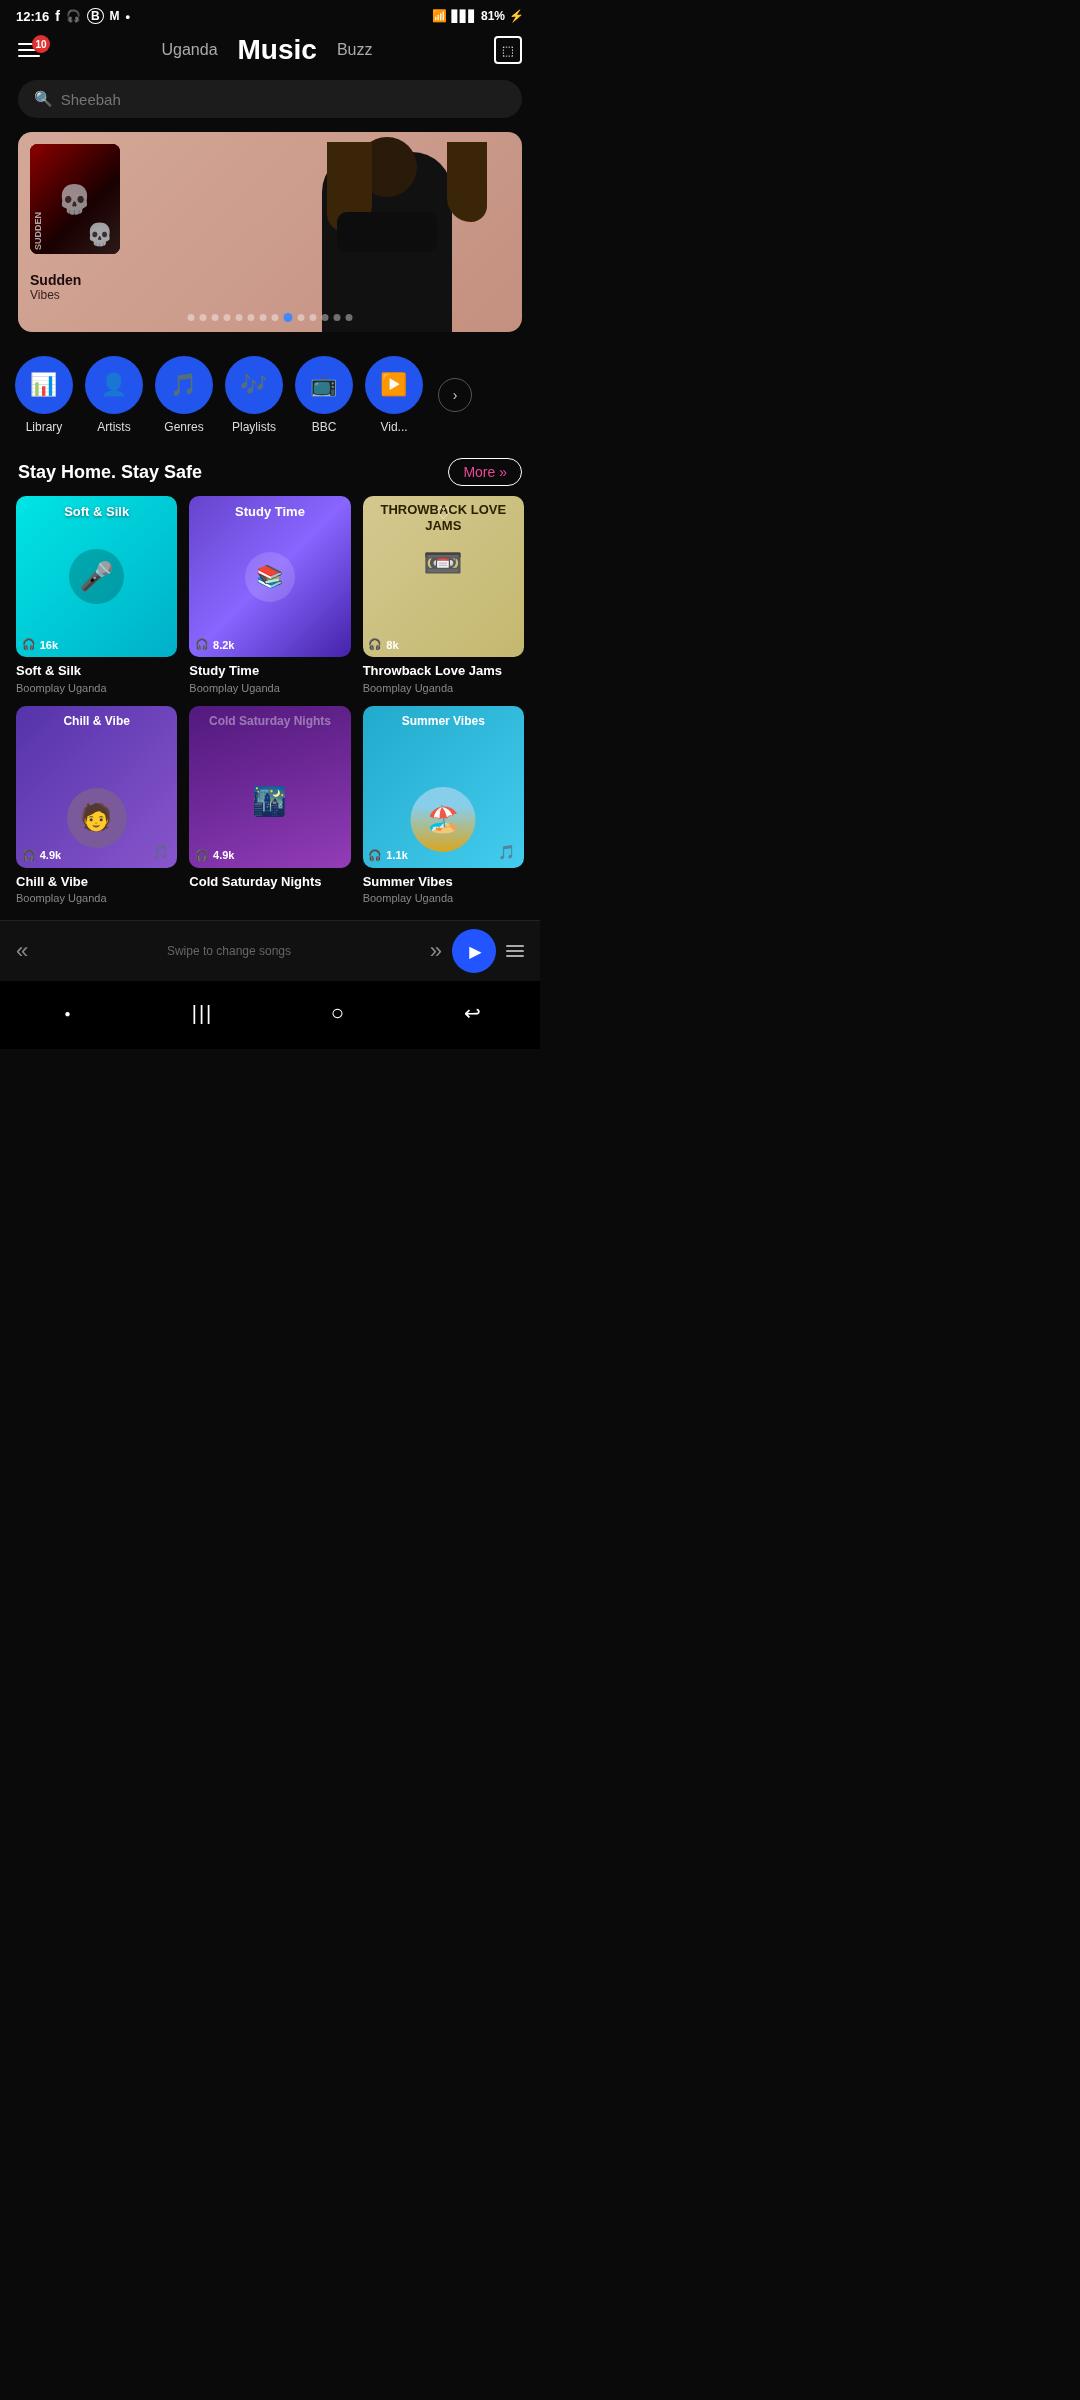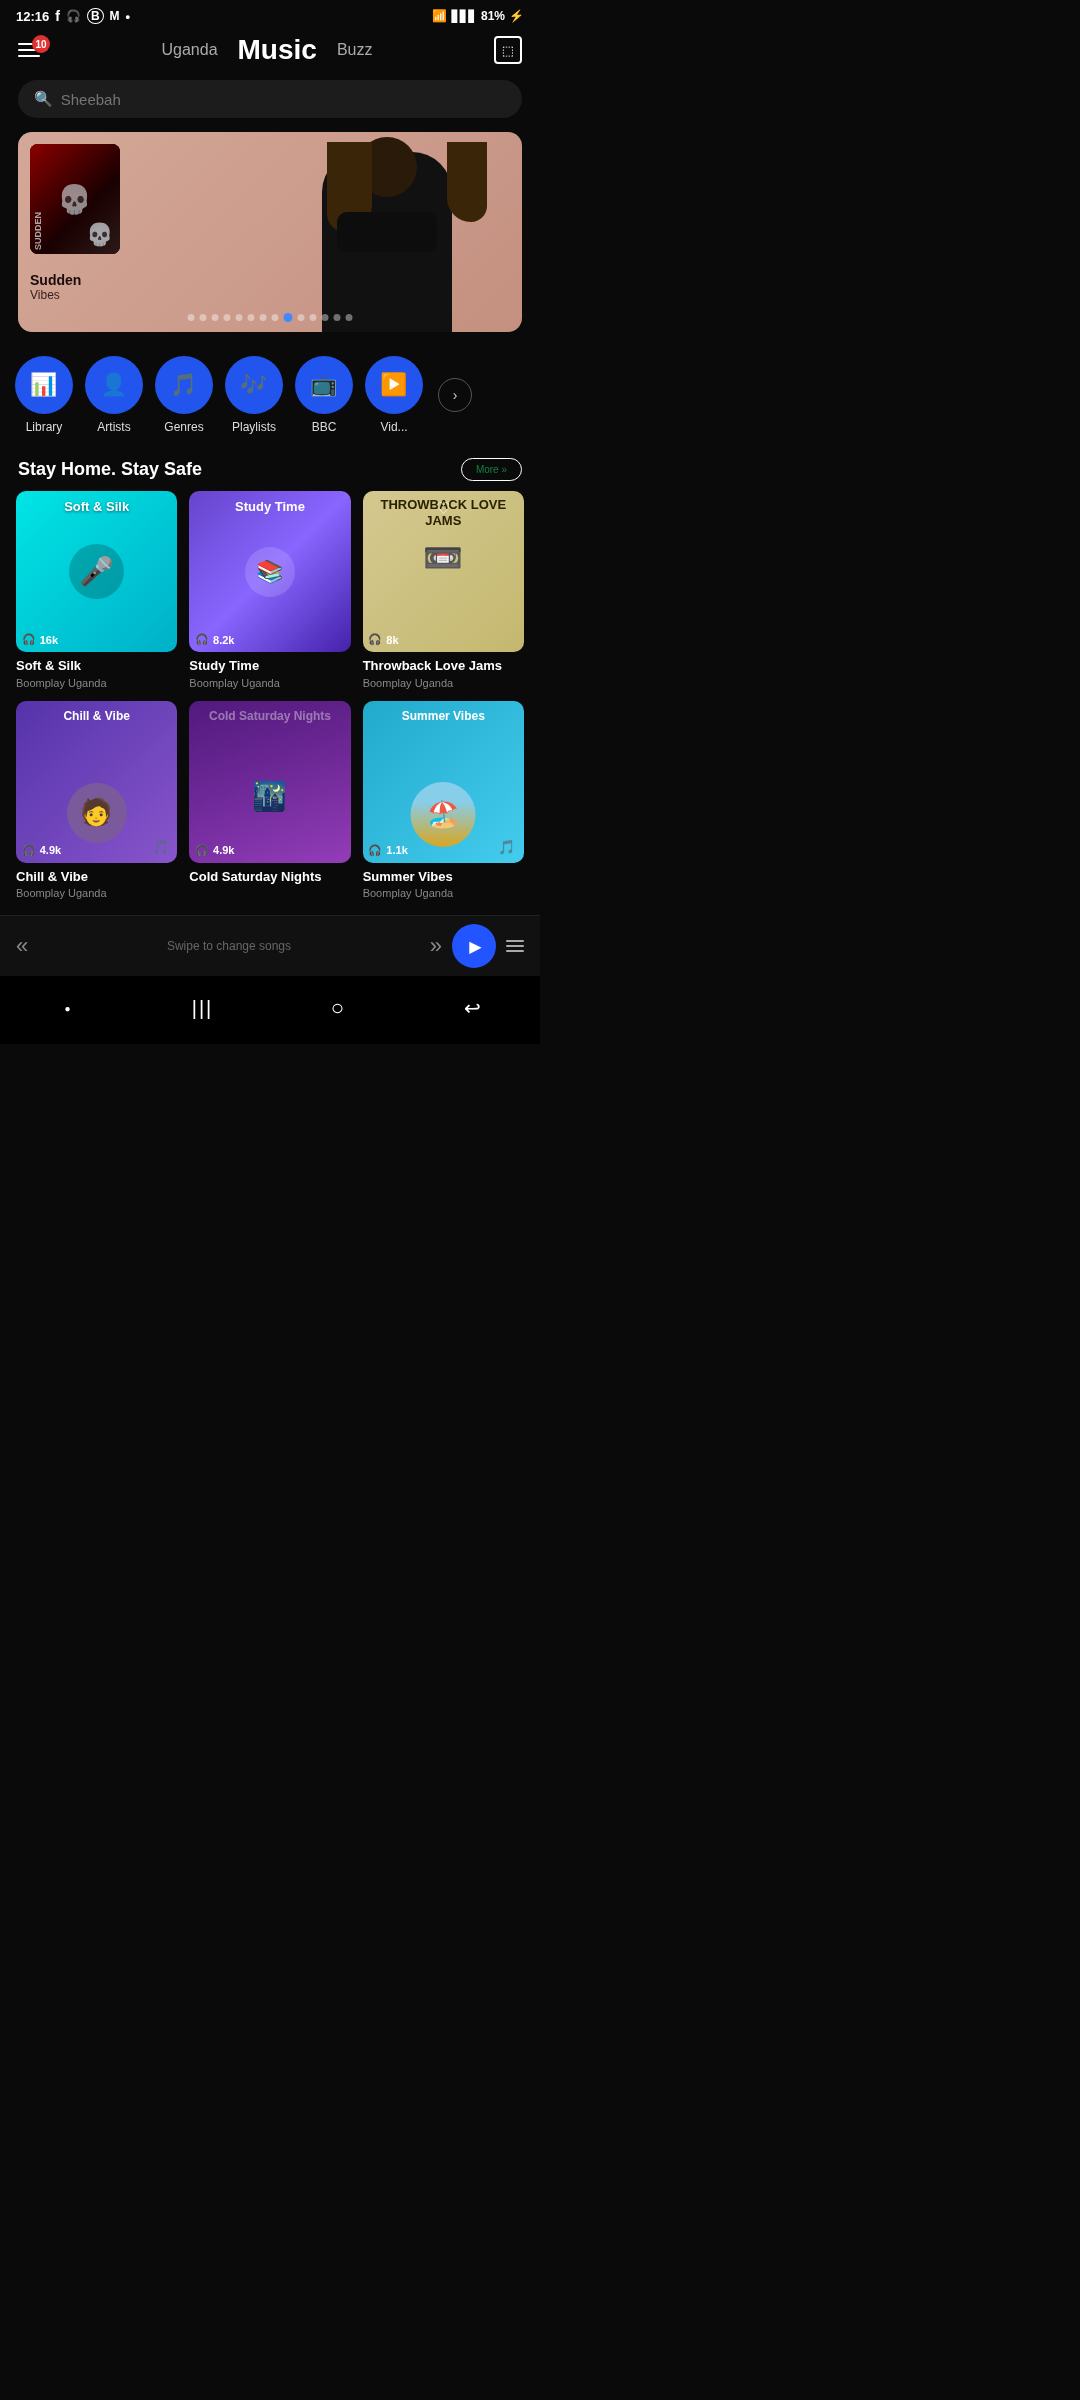--- a/index.html
+++ b/index.html
@@ -138,21 +138,21 @@
     }
 
     
     .section-header {
       display: flex; justify-content: space-between; align-items: center;
       padding: 16px 18px 10px;
     }
     .section-title { font-size: 18px; font-weight: 800; }
     .more-btn {
       border: 1.5px solid #fff; border-radius: 20px;
-      padding: 5px 14px; font-size: 10px; color: #15803d;
+      padding: 5px 14px; font-size: 14px; color: #ec4899;
       cursor: pointer; background: none;
     }
 
     
     .playlist-grid {
       display: grid; grid-template-columns: repeat(3, 1fr);
       gap: 12px; padding: 0 16px 16px;
     }
     .playlist-card { cursor: pointer; }
     .playlist-thumb {

